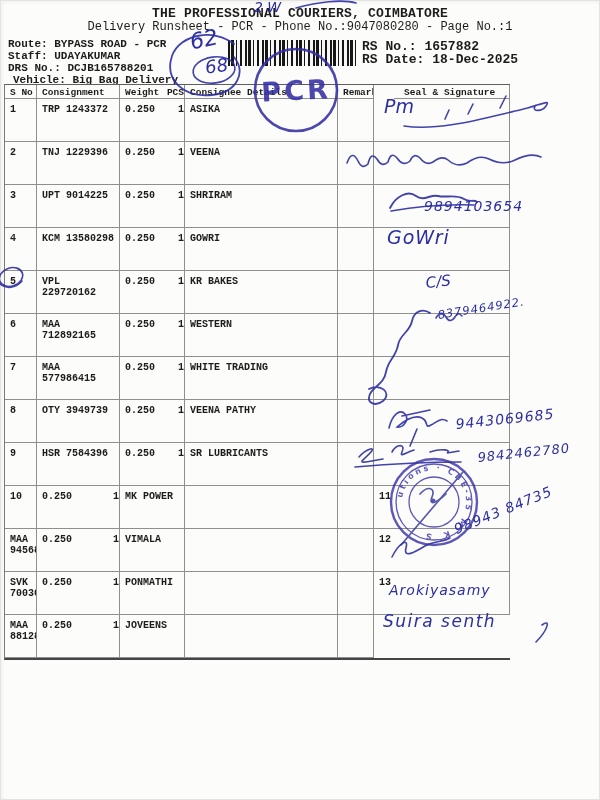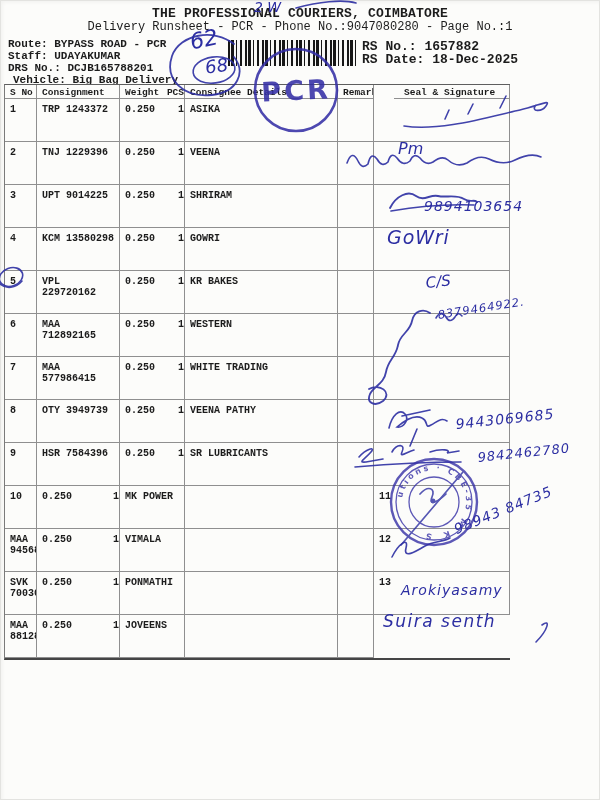--- a/index.html
+++ b/index.html
@@ -173,29 +173,29 @@
       </div>
       <div class="cell d">JOVEENS</div>
       <div class="cell d"></div>
       <div class="cell d"></div>
     </div>
 
   <div>
     <div class="hw" style="left:254px;top:0px;font-size:14px;">2 W</div>
     <div class="hw" style="left:188px;top:32px;font-size:22px;transform:rotate(-12deg);">62</div>
     <div class="hw" style="left:204px;top:59px;font-size:18px;transform:rotate(-8deg);">68</div>
-    <div class="hw" style="left:398px;top:97px;font-size:16px;margin-top:44px;">Pm</div>
+    <div class="hw" style="left:384px;top:97px;font-size:19px;">Pm</div>
     <div class="hw" style="left:424px;top:199px;font-size:14px;letter-spacing:1px;">9894103654</div>
     <div class="hw" style="left:387px;top:228px;font-size:19px;letter-spacing:1px;">GoWri</div>
     <div class="hw" style="left:425px;top:276px;font-size:15px;transform:rotate(-6deg);">C/S</div>
     <div class="hw" style="left:437px;top:310px;font-size:11.5px;transform:rotate(-9deg);letter-spacing:1px;">8379464922.</div>
     <div class="hw" style="left:455px;top:417px;font-size:14px;transform:rotate(-6deg);letter-spacing:1px;">9443069685</div>
     <div class="hw" style="left:477px;top:451px;font-size:13px;transform:rotate(-6deg);letter-spacing:1px;">9842462780</div>
     <div class="hw" style="left:452px;top:523px;font-size:14px;transform:rotate(-22deg);letter-spacing:1px;">98943 84735</div>
-    <div class="hw" style="left:401px;top:583px;font-size:14px;letter-spacing:1px;">Arokiyasamy</div>
+    <div class="hw" style="left:389px;top:583px;font-size:14px;letter-spacing:1px;">Arokiyasamy</div>
     <div class="hw" style="left:383px;top:613px;font-size:17px;letter-spacing:1.5px;">Suira senth</div>
   </div>
 
   <svg class="overlay" width="600" height="800" viewBox="0 0 600 800">
     <g fill="none" stroke="#2c2ea2" stroke-width="1.6" stroke-linecap="round" opacity="0.9">
 
       <path d="M296,8 C318,2 342,-1 356,3"></path>
 
       <path d="M234,44 C214,28 180,34 172,56 C164,80 184,98 212,95 C238,92 246,72 234,57" stroke-width="1.8"></path>
       <ellipse cx="214" cy="70" rx="21" ry="13" transform="rotate(-8 214 70)" stroke-width="1.6"></ellipse>

